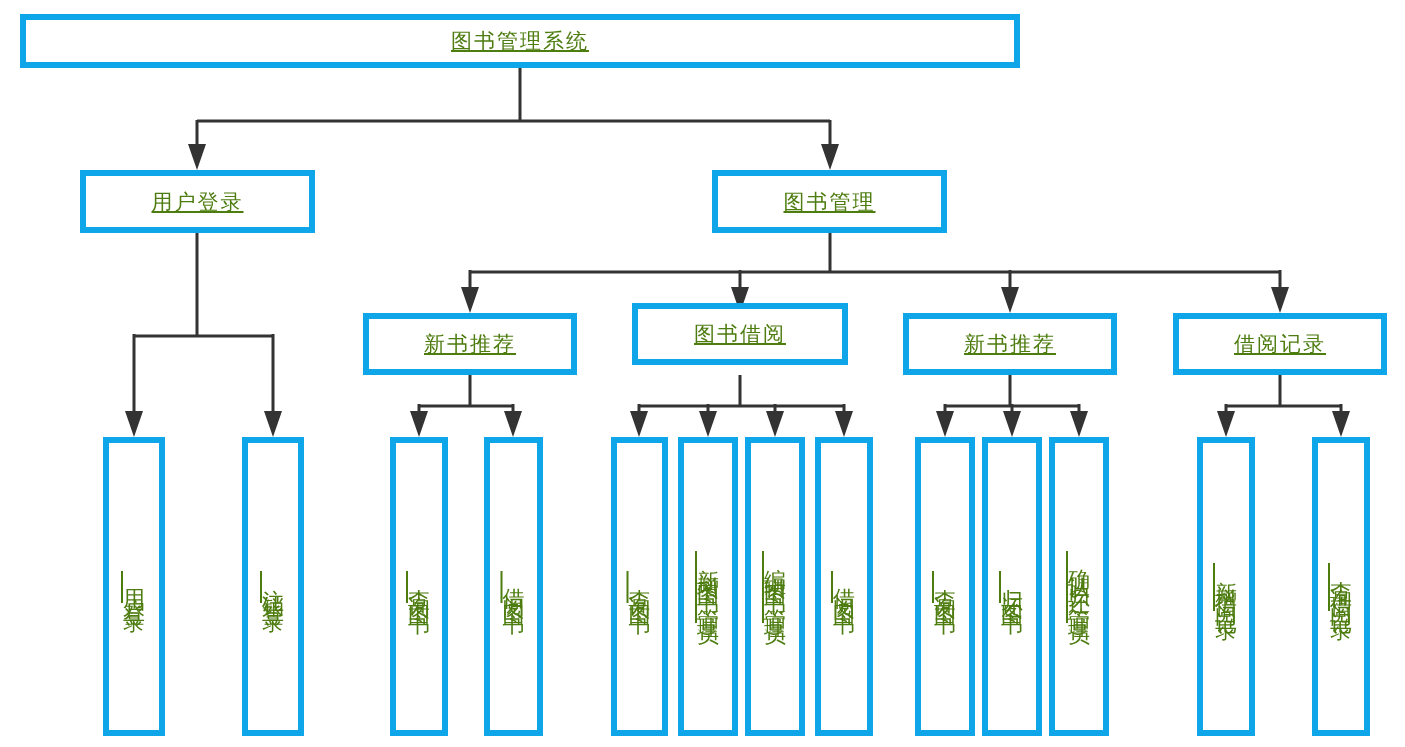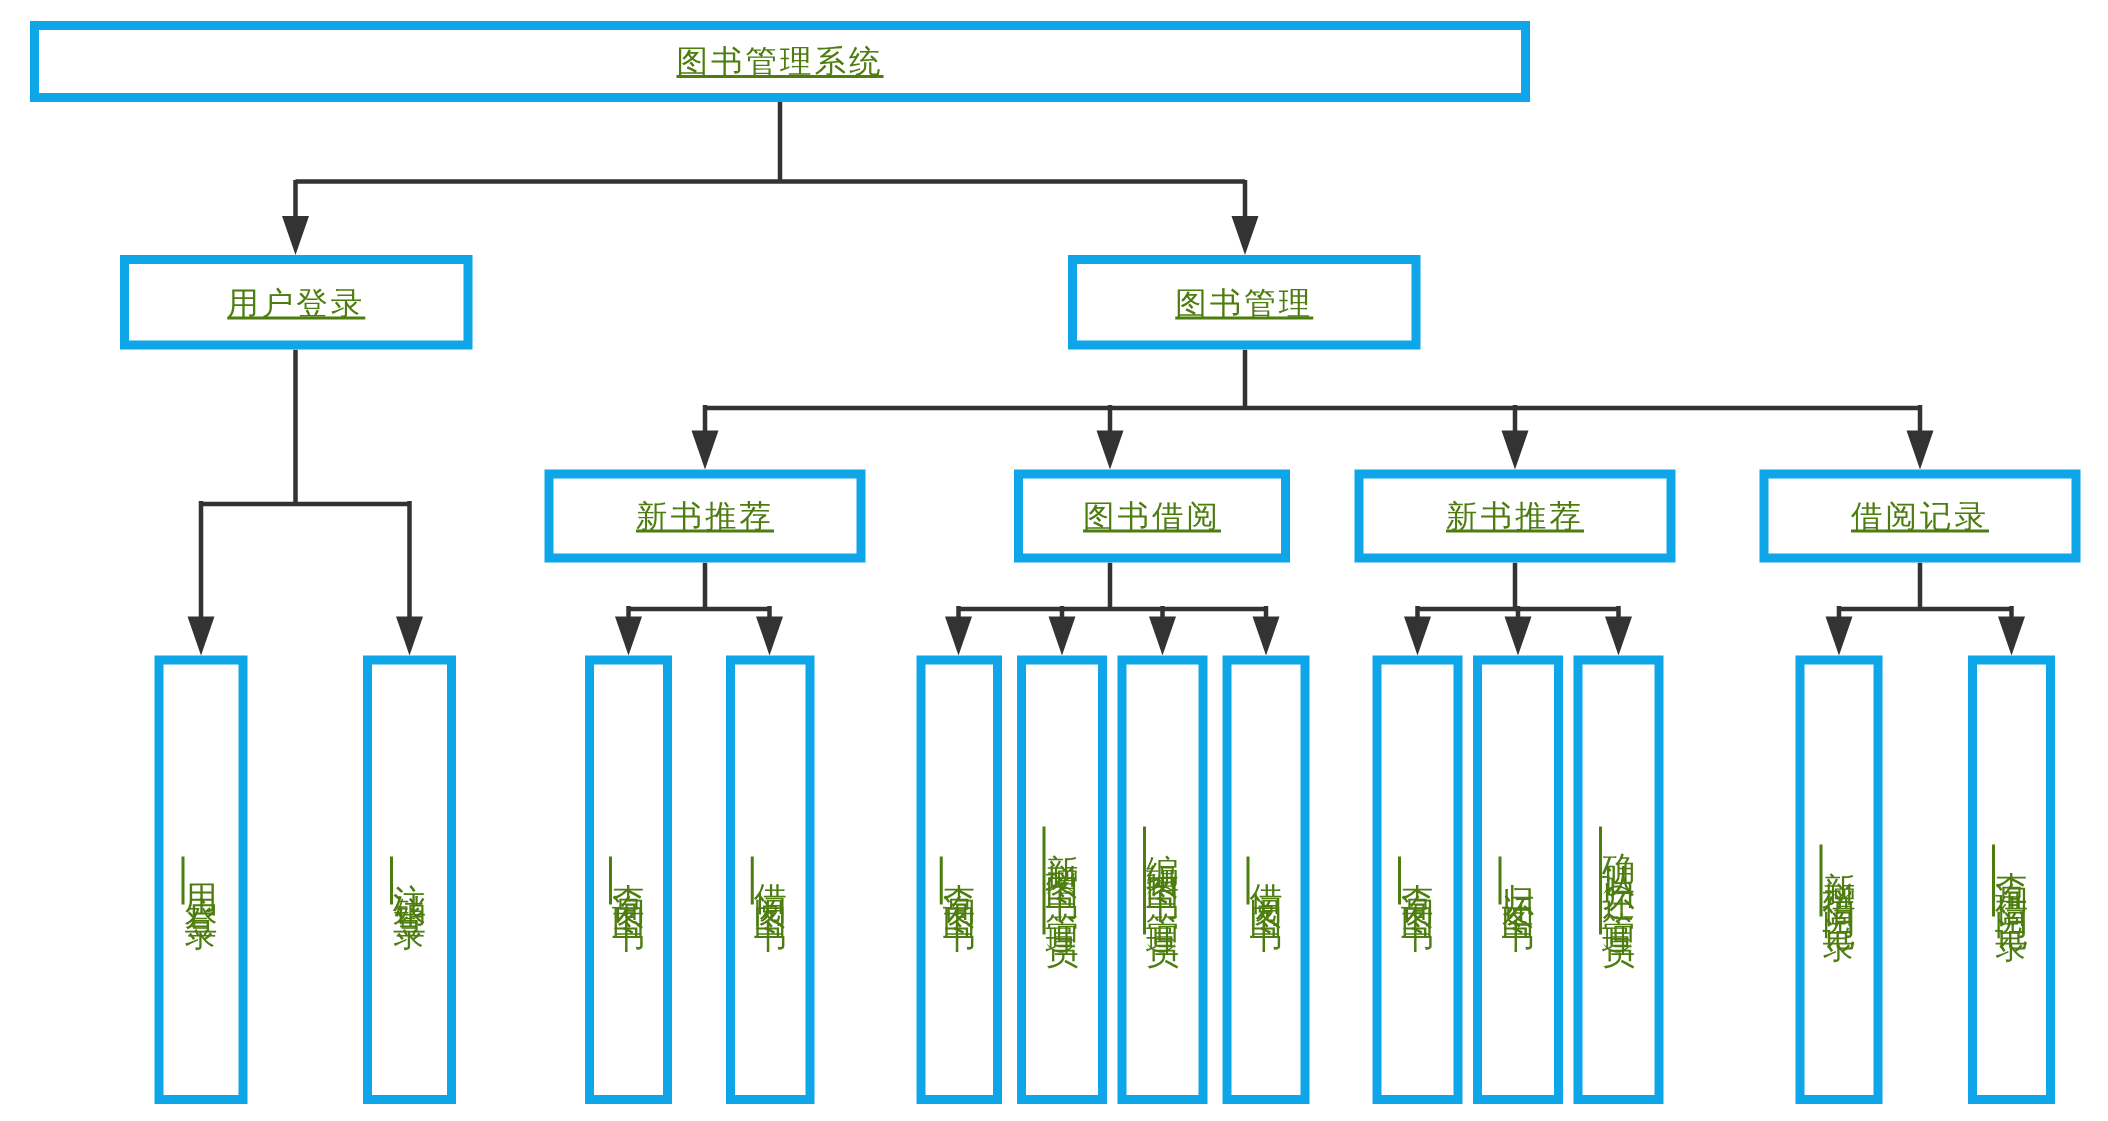--- a/index.html
+++ b/index.html
@@ -77,21 +77,21 @@
       M936 411h18L945 437z  M1003 411h18L1012 437z  M1070 411h18L1079 437z
       M1217 411h18L1226 437z  M1332 411h18L1341 437z"></path>
   </svg>
 
   <div class="box hbox" style="left:20px; top:14px; width:1000px; height:54px;">图书管理系统</div>
 
   <div class="box hbox" style="left:80px; top:170px; width:235px; height:63px;">用户登录</div>
   <div class="box hbox" style="left:712px; top:170px; width:235px; height:63px;">图书管理</div>
 
   <div class="box hbox" style="left:363px; top:313px; width:214px; height:62px;">新书推荐</div>
-  <div class="box hbox" style="left:632px; top:313px; width:184px; height:62px;margin-left:44px;">图书借阅</div>
+  <div class="box hbox" style="left:632px; top:303px; width:216px; height:62px;">图书借阅</div>
   <div class="box hbox" style="left:903px; top:313px; width:214px; height:62px;">新书推荐</div>
   <div class="box hbox" style="left:1173px; top:313px; width:214px; height:62px;">借阅记录</div>
 
   <div class="box vbox" style="left:103px; width:62px;">用户登录</div>
   <div class="box vbox" style="left:242px; width:62px;">注销登录</div>
 
   <div class="box vbox" style="left:390px; width:58px;">查询图书</div>
   <div class="box vbox" style="left:484px; width:59px;">借阅图书</div>
 
   <div class="box vbox" style="left:611px; width:57px;">查询图书</div>

